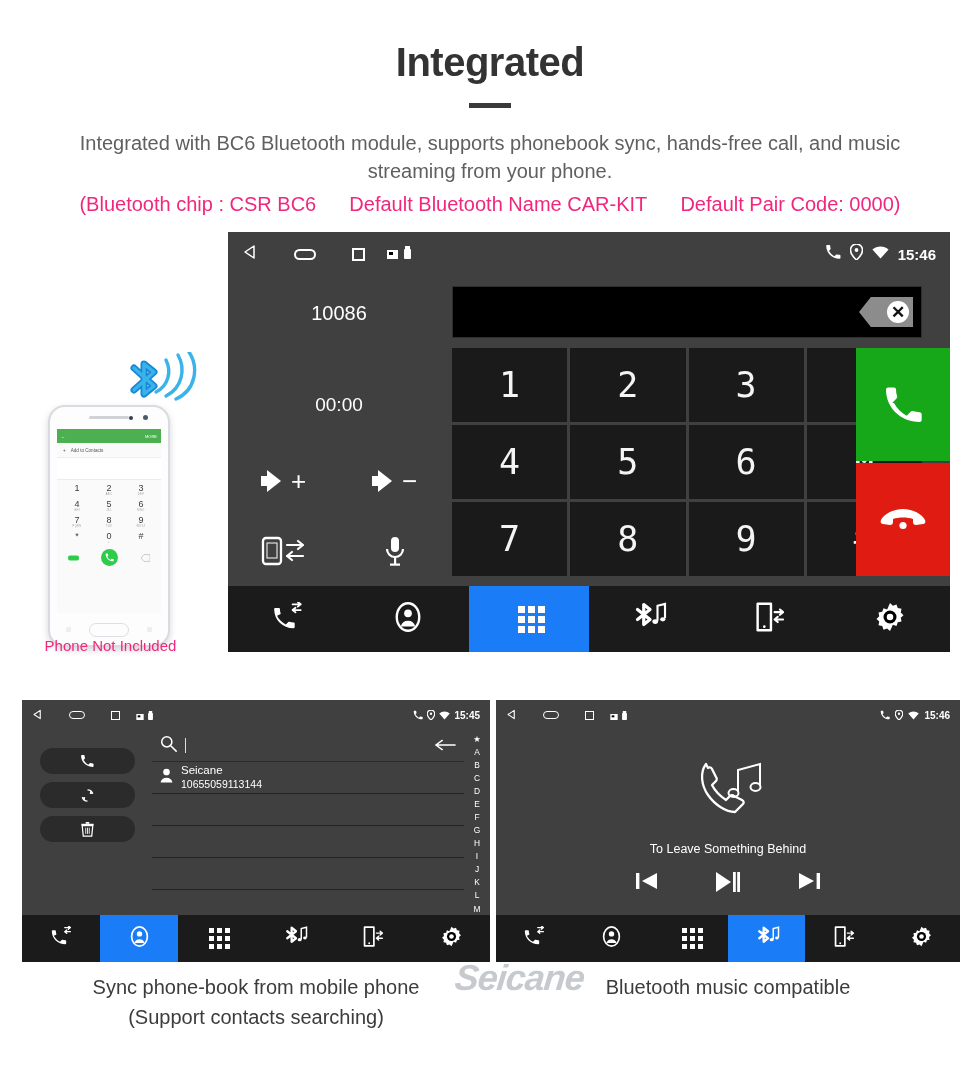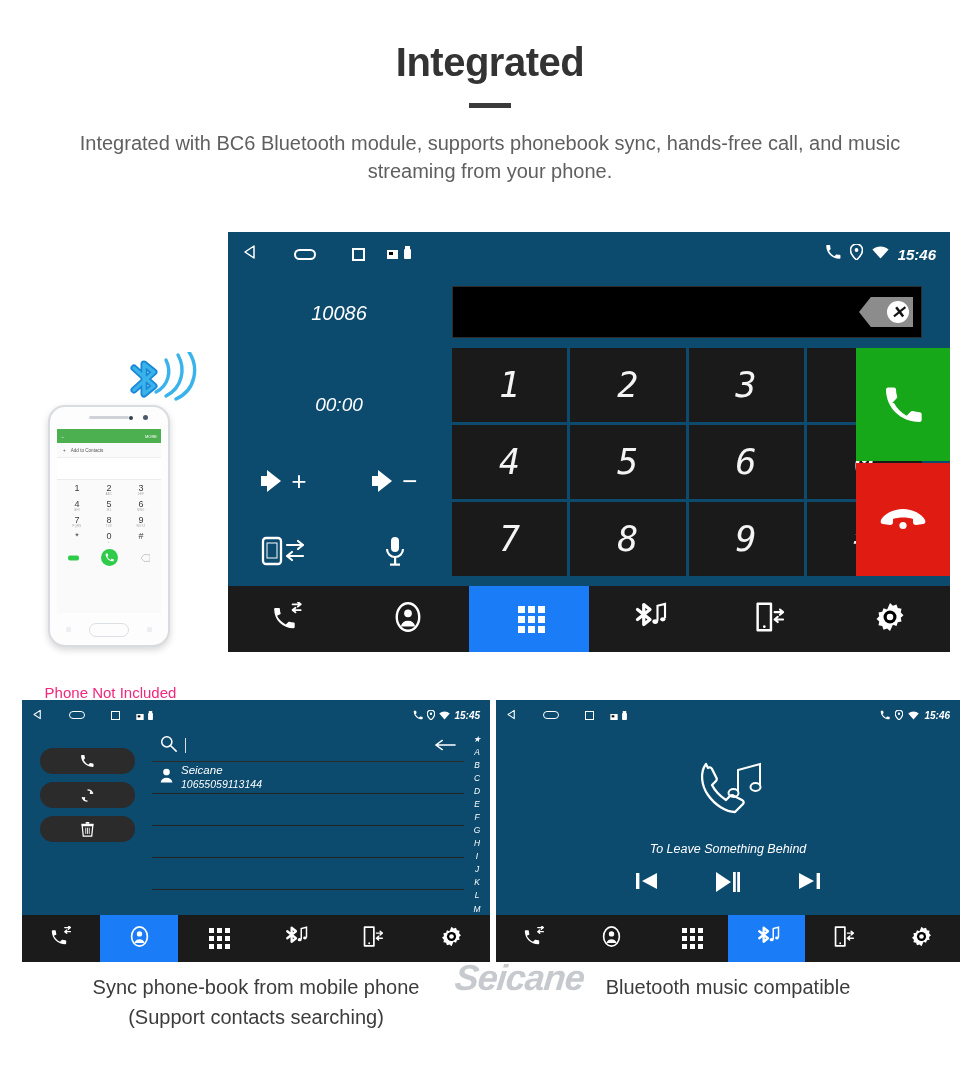--- a/index.html
+++ b/index.html
@@ -26,21 +26,21 @@
     font-size: 20px; line-height: 1.38; color: #5f5f5f;
   }
   .pinkline {
     margin: 8px auto 0; width: 920px; text-align: center;
     font-size: 20px; color: #f0277d; white-space: nowrap;
   }
   .pinkline .seg { display: inline-block; }
   .pinkline .gap { display: inline-block; width: 22px; }
 
   
-  .hu { background: #0c4a6e; position: relative; overflow: hidden; font-style: italic; }
+  .hu { background: #404040; position: relative; overflow: hidden; }
 
   .statusbar {
     position: relative; width: 100%; display: flex; align-items: center;
     color: #fff;
   }
   .sb-left { display: flex; align-items: center; }
   .sb-right { margin-left: auto; display: flex; align-items: center; }
   .sb-time { color: #fff; font-weight: bold; }
   .nav-home {
     border: 2px solid #fff; border-radius: 999px;
@@ -243,20 +243,27 @@
 </style>
 </head>
 <body>
 
 <div class="page">
 
   <div class="hdr">
     <h1>Integrated</h1>
     <div class="hdr-rule"></div>
     <div class="sub">Integrated with BC6 Bluetooth module, supports phonebook sync, hands-free call, and music streaming from your phone.</div>
+    <div class="pinkline">
+      <span class="seg">(Bluetooth chip : CSR BC6</span>
+      <span class="gap"></span>
+      <span class="seg">Default Bluetooth Name CAR-KIT</span>
+      <span class="gap"></span>
+      <span class="seg">Default Pair Code: 0000)</span>
+    </div>
   </div>
 
   <div id="bt-logo">
     <svg width="80" height="56" viewBox="0 0 80 56">
       <g fill="none" stroke="#3ab3ea" stroke-width="3.4" stroke-linecap="round">
         <path d="M36 40 C48 34 52 20 46 8"></path>
         <path d="M46 44 C62 36 66 17 58 3"></path>
         <path d="M56 47 C76 38 79 15 69 0"></path>
       </g>
       <path d="M14 16 L34 34 L24 42 L24 12 L34 20 L14 38" fill="none" stroke="#1787d6" stroke-width="7" stroke-linejoin="round" stroke-linecap="round"></path>
@@ -345,21 +352,21 @@
                 <path d="M4 0h8v9H4L0 4.5z" fill="none" stroke="#b7bcc1" stroke-width="1"></path>
               </svg>
           </span>
         </div>
       </div>
       <div class="ph-softkey" style="left:16px"></div>
       <div class="ph-softkey" style="right:16px"></div>
       <div class="ph-home"></div>
     </div>
   </div>
-  <div class="cap-pink" style="position:absolute; left:18px; top:684px; width:185px;text-align:center;">Phone Not Included</div>
+  <div class="cap-pink" style="position:absolute; left:18px; top:637px; width:185px;text-align:center;">Phone Not Included</div>
 
   <div id="main-screen" class="hu">
     <div class="statusbar">
       <div class="sb-left" style="gap:36px">
         <span>
           <svg width="16" height="16" viewBox="0 0 16 16">
               <path d="M12 2 L3 8 L12 14 Z" fill="none" stroke="#fff" stroke-width="1.5" stroke-linejoin="round"></path>
             </svg>
         </span>
         <span class="nav-home" style="width:22px;height:11px;"></span>

